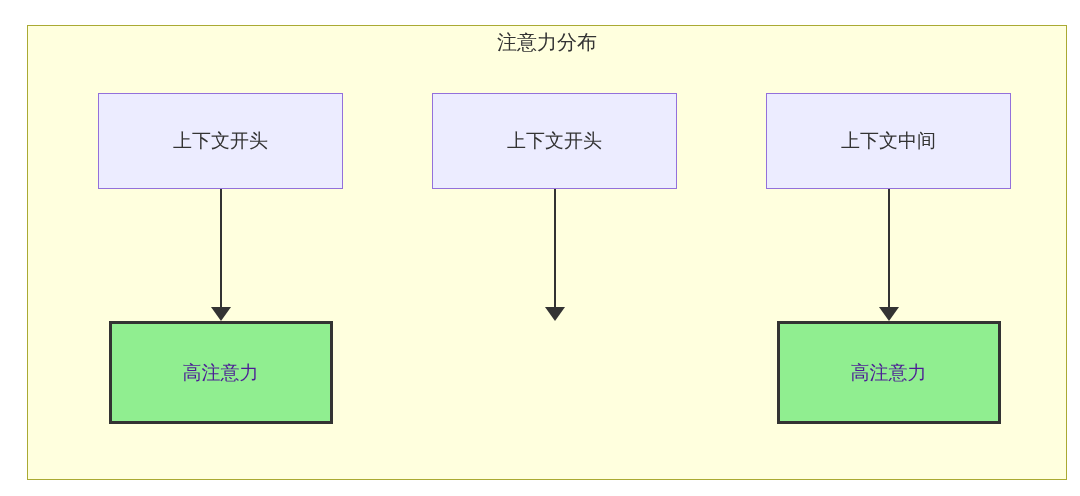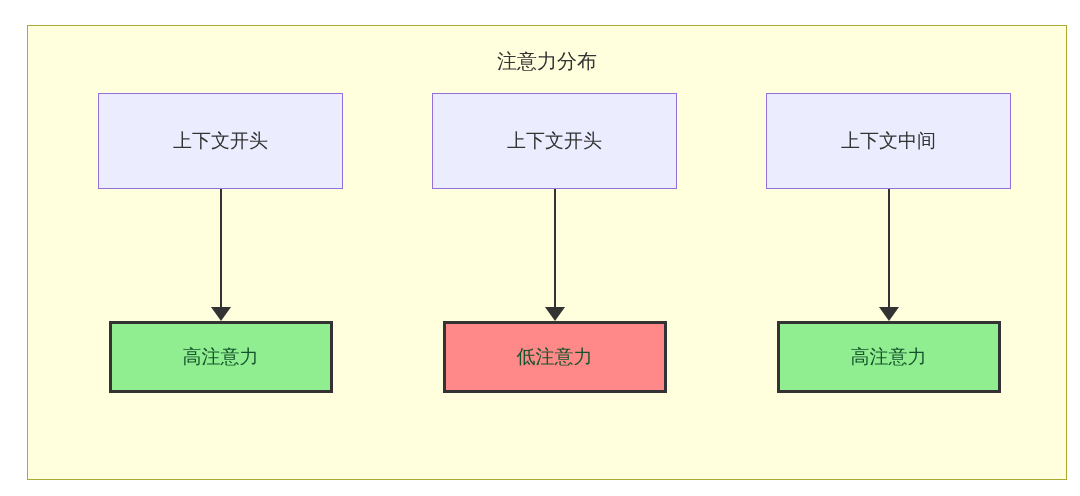--- a/index.html
+++ b/index.html
@@ -10,21 +10,21 @@
     overflow: hidden;
   }
   .diagram-container {
     position: absolute;
     left: 27px; top: 25px;
     width: 1040px; height: 455px;
     background: #ffffde;
     border: 1px solid #aaaa33;
   }
   .diagram-title {
-    margin-top: 22px;
+    margin-top: 3px;
     text-align: center;
     font-size: 20px;
     font-weight: 400;
     color: #333333;
   }
   .columns-row {
     position: absolute;
     left: 0; top: 67px;
     width: 100%;
     display: flex;
@@ -58,27 +58,27 @@
     flex: 1;
     background: #333333;
   }
   .edge-head {
     width: 0; height: 0;
     border-left: 10px solid transparent;
     border-right: 10px solid transparent;
     border-top: 14px solid #333333;
   }
   .target-node {
-    width: 224px; height: 72px;
+    width: 224px; height: 103px;
     border: 3px solid #333333;
     display: flex;
     align-items: center;
     justify-content: center;
     font-size: 19px;
-    color: #14532d;
+    color: #4c1d95;
   }
   .target-high { background: #90ee90; }
   .target-low  { background: #ff8888; }
 </style>
 </head>
 <body>
 
 <div class="diagram-container">
   <div class="diagram-title">注意力分布</div>
 
@@ -98,23 +98,20 @@
     </div>
 
     <div class="flow-column">
       <div class="source-node">
         <span>上下文开头</span>
       </div>
       <div class="edge-arrow">
         <div class="edge-line"></div>
         <div class="edge-head"></div>
       </div>
-      <div class="target-node target-low">
-        <span>低注意力</span>
-      </div>
     </div>
 
     <div class="flow-column">
       <div class="source-node">
         <span>上下文中间</span>
       </div>
       <div class="edge-arrow">
         <div class="edge-line"></div>
         <div class="edge-head"></div>
       </div>

